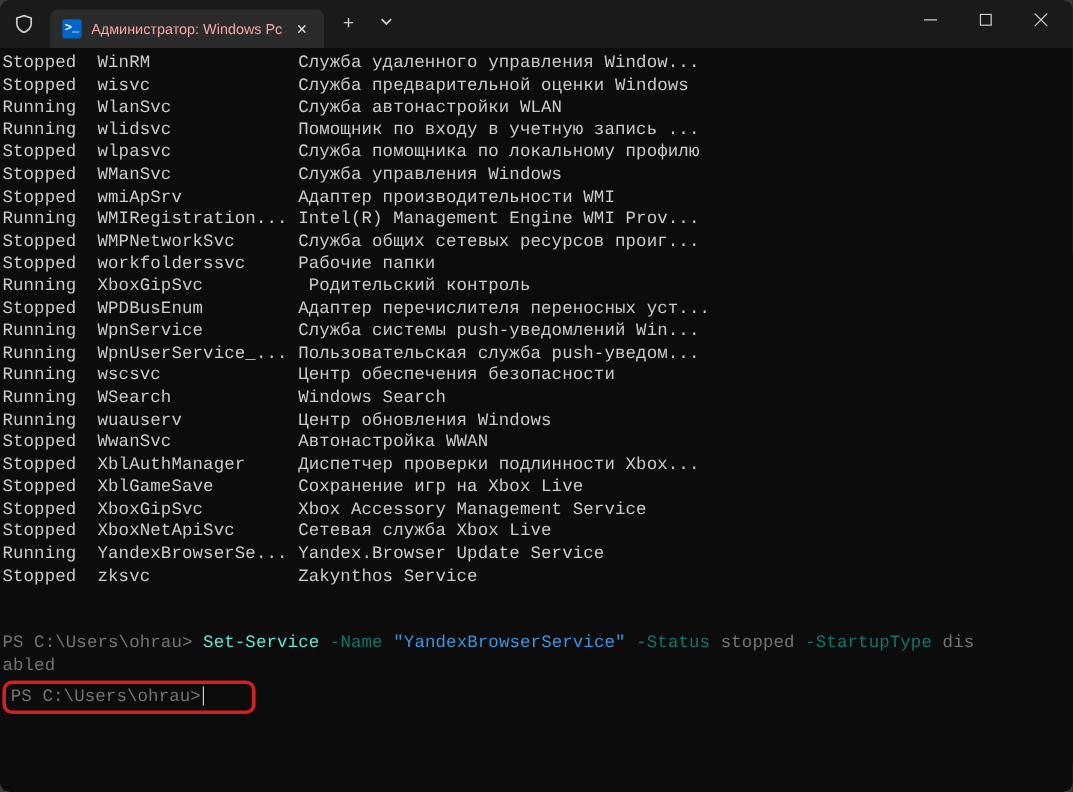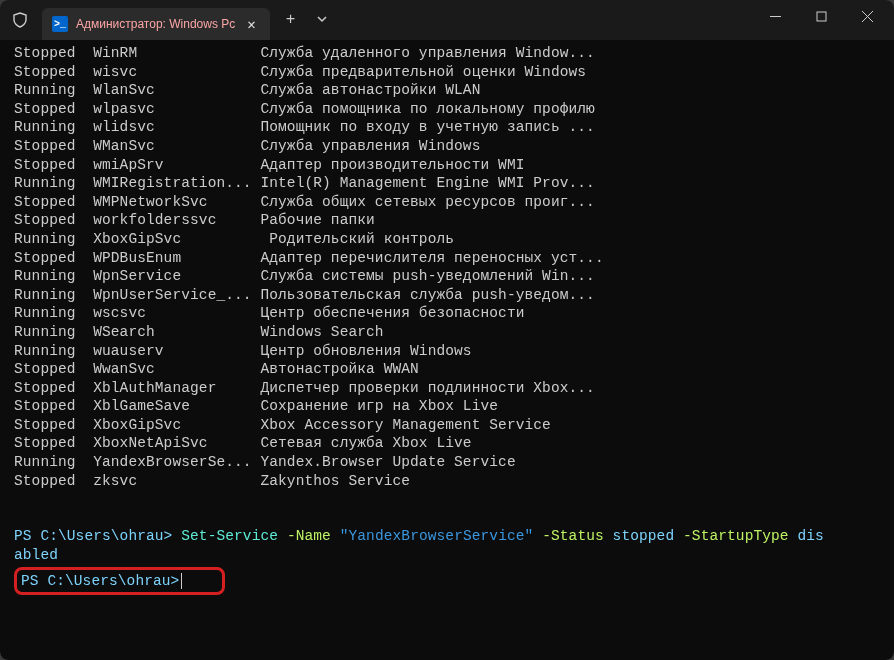--- a/index.html
+++ b/index.html
@@ -10,27 +10,27 @@
   .tab { height: 32px; background: #2b2b2b; border-radius: 6px 6px 0 0; display: flex; align-items: center; padding: 0 10px; margin-top: 8px; min-width: 220px; }
   .tab-icon { width: 16px; height: 16px; background: #0066cc; display: flex; align-items: center; justify-content: center; margin-right: 8px; border-radius: 2px; color: white; font-size: 10px; font-weight: bold; }
   .tab-title { color: #fca5a5; font-size: 12px; font-family: 'Segoe UI', sans-serif; flex: 1; white-space: nowrap; overflow: hidden; text-overflow: ellipsis; }
   .tab-close { color: #e0e0e0; font-size: 14px; margin-left: 8px; cursor: pointer; padding: 0 4px; }
   .after-tab { display: flex; align-items: center; margin-left: 8px; gap: 6px; }
   .new-tab-btn { color: #ccc; font-size: 16px; padding: 4px 8px; cursor: pointer; }
   .tab-dropdown { color: #ccc; font-size: 10px; padding: 4px 8px; cursor: pointer; }
   .win-controls { position: absolute; right: 4px; top: 0; display: flex; height: 32px; }
   .win-btn { width: 46px; display: flex; align-items: center; justify-content: center; color: #ccc; cursor: pointer; }
   .win-btn svg { width: 11px; height: 11px; }
-  .terminal { flex: 1; background: #0c0c0c; color: #cccccc; padding: 4px 14px; font-size: 14.5px; line-height: 18.6px; overflow: hidden; border-bottom-left-radius: 8px; border-bottom-right-radius: 8px; letter-spacing: 0.1px; }
+  .terminal { flex: 1; background: #0c0c0c; color: #cccccc; padding: 4px 2px; font-size: 14.5px; line-height: 18.6px; overflow: hidden; border-bottom-left-radius: 8px; border-bottom-right-radius: 8px; letter-spacing: 0.1px; }
   .row { white-space: pre; }
   .blank { height: 18.6px; }
   .cmd-line { white-space: pre; }
-  .ps-white { color: #7dd3fc; }
+  .ps-white { color: #737373; }
   .ps-yellow { color: #5eead4; }
-  .ps-gray { color: #bef264; }
+  .ps-gray { color: #0f766e; }
   .ps-cyan { color: #3a96dd; }
   .prompt-wrap { display: flex; align-items: center; margin-top: 2px; }
   .highlight-box { border: 3px solid #d42020; border-radius: 8px; padding: 2px 40px 2px 4px; display: inline-block; }
   .cursor { display: inline-block; width: 1px; height: 16px; background: #cccccc; vertical-align: middle; margin-left: 2px; }
 </style>
 </head>
 <body>
 
 <div class="titlebar">
   <div class="shield-icon">
@@ -69,22 +69,22 @@
         </svg>
     </div>
   </div>
 </div>
 
 <div class="terminal">
   <div id="service-rows">
       <div class="row">Stopped  WinRM              Служба удаленного управления Window...</div>
       <div class="row">Stopped  wisvc              Служба предварительной оценки Windows</div>
       <div class="row">Running  WlanSvc            Служба автонастройки WLAN</div>
+      <div class="row">Running  wlidsvc            Помощник по входу в учетную запись ...</div>
       <div class="row">Stopped  wlpasvc            Служба помощника по локальному профилю</div>
-      <div class="row">Running  wlidsvc            Помощник по входу в учетную запись ...</div>
       <div class="row">Stopped  WManSvc            Служба управления Windows</div>
       <div class="row">Stopped  wmiApSrv           Адаптер производительности WMI</div>
       <div class="row">Running  WMIRegistration... Intel(R) Management Engine WMI Prov...</div>
       <div class="row">Stopped  WMPNetworkSvc      Служба общих сетевых ресурсов проиг...</div>
       <div class="row">Stopped  workfolderssvc     Рабочие папки</div>
       <div class="row">Running  XboxGipSvc          Родительский контроль</div>
       <div class="row">Stopped  WPDBusEnum         Адаптер перечислителя переносных уст...</div>
       <div class="row">Running  WpnService         Служба системы push-уведомлений Win...</div>
       <div class="row">Running  WpnUserService_... Пользовательская служба push-уведом...</div>
       <div class="row">Running  wscsvc             Центр обеспечения безопасности</div>

